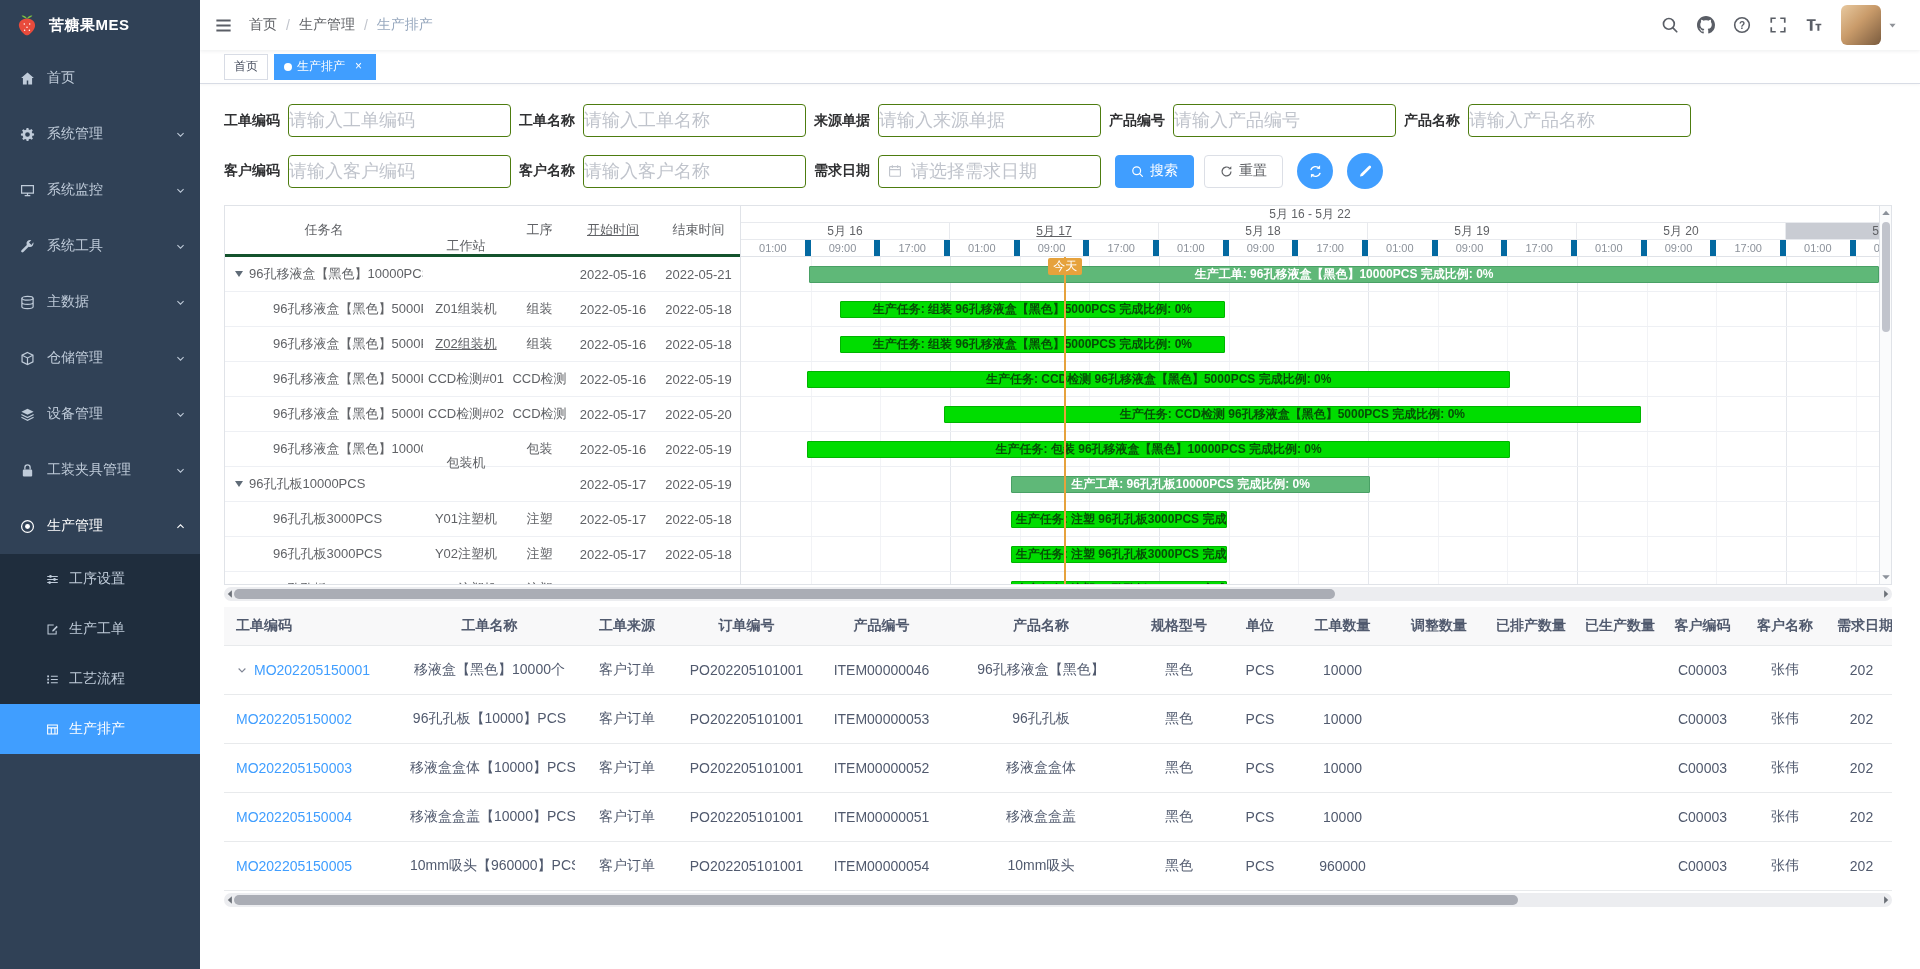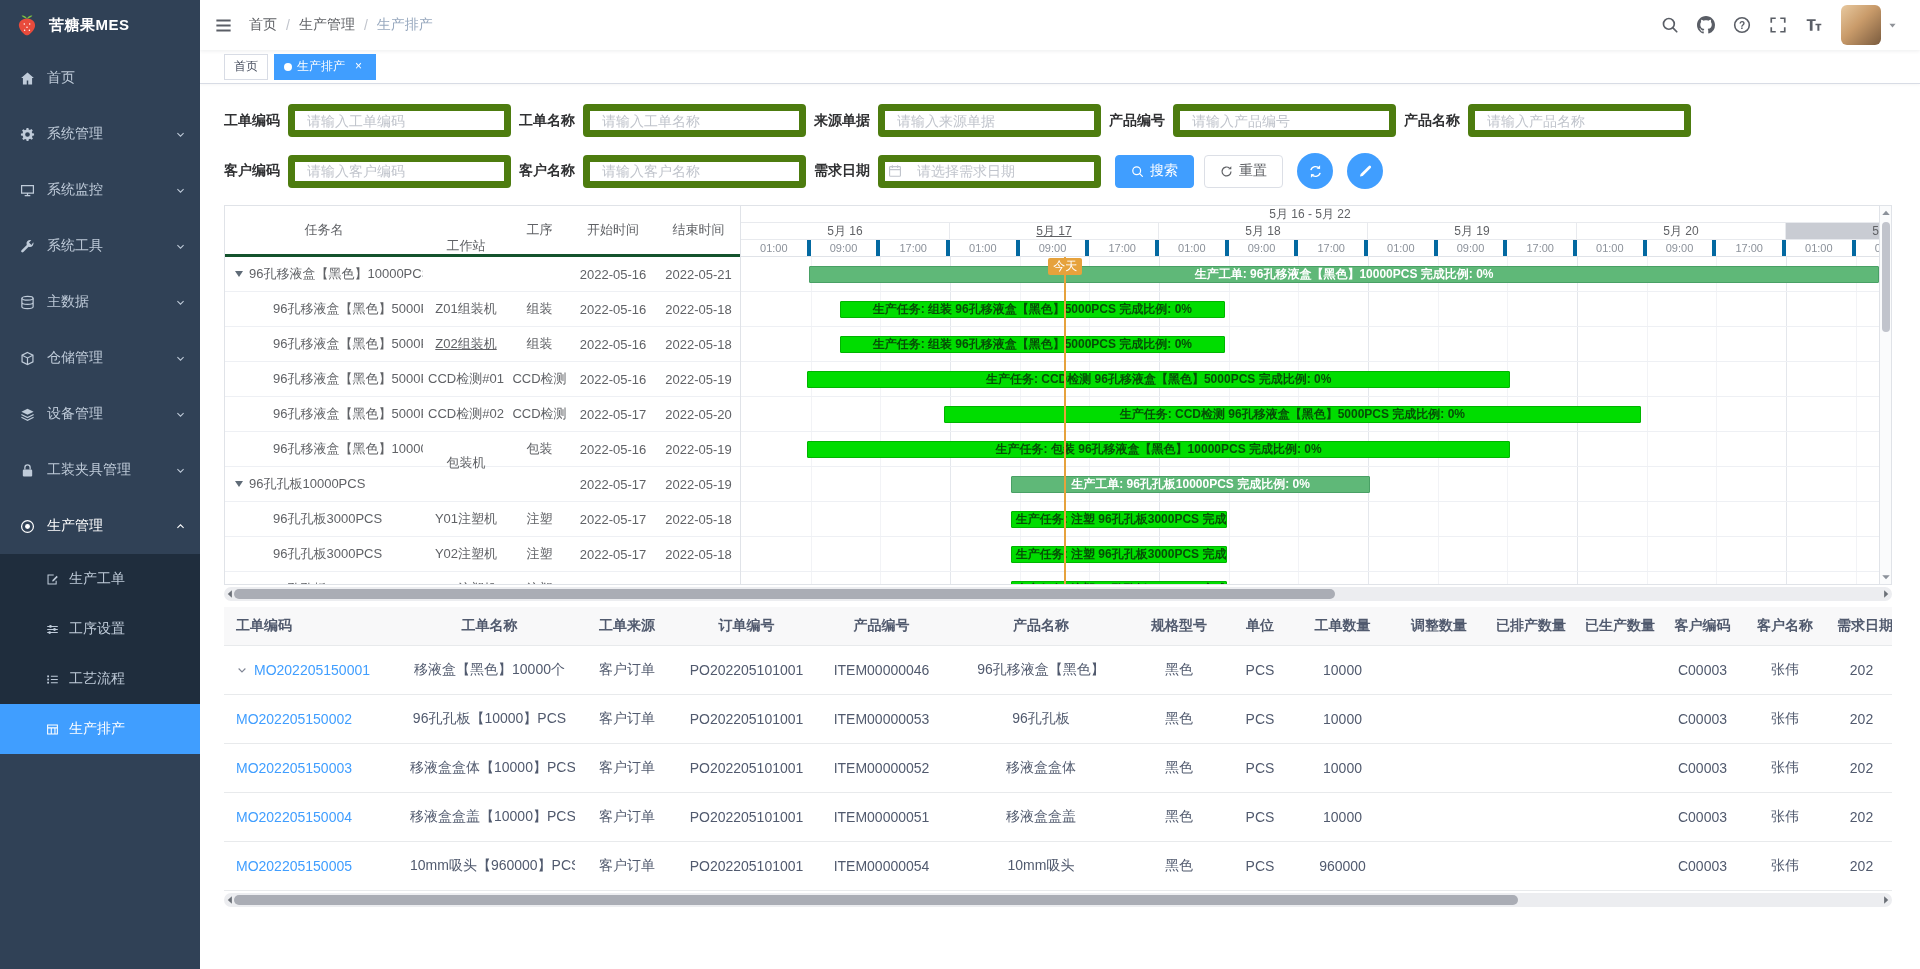--- a/index.html
+++ b/index.html
@@ -53,21 +53,21 @@
 .tag .close{margin-left:6px;width:15px;height:15px;line-height:14px;text-align:center;border-radius:50%;font-size:12px}
 
 
 .content{padding:20px 28px 0 24px}
 
 
 .f-row{display:flex;align-items:center;margin-bottom:16px}
 .f-field{display:flex;align-items:center;margin-right:8px}
 .f-label{font-size:14px;font-weight:700;color:#303133;margin-right:8px;white-space:nowrap}
 .in-wrap,.date-wrap{position:relative}
-.f-input{width:223px;height:33px;border:7px solid #4d7c0f;border-radius:4px;padding:0 12px;font-size:14px;
+.f-input{width:223px;height:33px;border:1px solid #4d7c0f;border-radius:4px;padding:0 0;font-size:18px;
   color:#606266;background:#fff;outline:none}
 .f-input::placeholder{color:#c0c4cc}
 .date-wrap .ic{position:absolute;left:10px;top:50%;transform:translateY(-50%);width:14px;height:14px;color:#c0c4cc}
 .date-wrap .f-input{padding-left:32px}
 .btn{height:33px;display:inline-flex;align-items:center;gap:6px;padding:0 15px;border-radius:4px;
   font-size:14px;cursor:pointer;border:1px solid transparent}
 .btn .ic{width:13px;height:13px}
 .btn.primary{background:var(--accent);border-color:var(--accent);color:#fff;margin-left:6px}
 .btn.plain{background:#fff;border-color:#dcdfe6;color:#606266;margin-left:10px}
 .btn-circle{width:36px;height:36px;border-radius:50%;background:var(--accent);color:#fff;border:none;
@@ -87,21 +87,21 @@
 .g-name.child{padding-left:48px}
 .caret{width:0;height:0;border-left:4.5px solid transparent;border-right:4.5px solid transparent;
   border-top:6px solid #5f6b77;margin-right:6px;flex:none;cursor:pointer}
 .g-chart{flex:1;position:relative;overflow:hidden}
 .tl-range{height:17px;line-height:17px;text-align:center;font-size:12px;color:#606266;border-bottom:1px solid #e8eaee}
 .tl-days,.tl-hours{position:relative;height:17px;overflow:hidden}
 .tl-days{border-bottom:1px solid #e8eaee}
 .tl-hours{border-bottom:1px solid #e0e3e8}
 .tl-day{position:absolute;top:0;height:100%;line-height:16px;text-align:center;font-size:12px;color:#606266;border-right:1px solid #e8eaee}
 .tl-day.gray{background:#c9ccd3}
-.tl-hour{position:absolute;top:0;height:100%;line-height:16px;text-align:center;font-size:11px;color:#8b919a;border-right:4px solid #0369a1}
+.tl-hour{position:absolute;top:0;height:100%;line-height:16px;text-align:center;font-size:11px;color:#8b919a;border-right:6px solid #0369a1}
 .c-body{position:absolute;top:51px;left:0;right:0;bottom:0;overflow:hidden}
 .vline{position:absolute;top:0;bottom:0;width:1px;background:#f2f3f6}
 .vline.day{background:#e4e7ec}
 .c-row{position:absolute;left:0;right:0;height:35px;border-bottom:1px solid #eef0f4}
 .bar{position:absolute;top:9px;height:17px;border-radius:1px;display:flex;align-items:center;justify-content:center;
   font-size:12px;font-weight:700;white-space:nowrap;cursor:pointer}
 .bar.parent{background:var(--bar-parent);border:1px solid #49a065;color:#fff}
 .bar.task{background:var(--bar-task);border:1px solid #00b400;color:#064e06}
 .bar.clip{overflow:hidden;justify-content:flex-start;padding-left:4px}
 .today-line{position:absolute;top:0;bottom:0;width:2px;background:var(--today);transform:translateX(-1px)}
@@ -266,36 +266,36 @@
           <span class="ic arrow">
             <svg viewBox="0 0 16 16" xmlns="http://www.w3.org/2000/svg">
               <path fill="none" stroke="currentColor" stroke-width="1.5" d="M3.5 10L8 5.5 12.5 10"></path>
             </svg>
           </span>
         </div>
         <div class="submenu">
           <div class="sub-item">
             <span class="ic">
               <svg viewBox="0 0 16 16" xmlns="http://www.w3.org/2000/svg">
-                <path fill="none" stroke="currentColor" stroke-width="1.3" d="M12.5 9.5v4h-10v-11h7"></path>
-                <path fill="currentColor" d="M8 8.6l5.1-5.1 1.4 1.4L9.4 10l-1.9.5z"></path>
-              </svg>
-            </span>
-            <span>生产工单</span>
-          </div>
-          <div class="sub-item">
-            <span class="ic">
-              <svg viewBox="0 0 16 16" xmlns="http://www.w3.org/2000/svg">
                 <path fill="none" stroke="currentColor" stroke-width="1.3" d="M1.5 4.2h13M1.5 8h13M1.5 11.8h13"></path>
                 <circle cx="5.5" cy="4.2" r="1.7" fill="currentColor"></circle>
                 <circle cx="10.5" cy="8" r="1.7" fill="currentColor"></circle>
                 <circle cx="4.5" cy="11.8" r="1.7" fill="currentColor"></circle>
               </svg>
             </span>
             <span>工序设置</span>
+          </div>
+          <div class="sub-item">
+            <span class="ic">
+              <svg viewBox="0 0 16 16" xmlns="http://www.w3.org/2000/svg">
+                <path fill="none" stroke="currentColor" stroke-width="1.3" d="M12.5 9.5v4h-10v-11h7"></path>
+                <path fill="currentColor" d="M8 8.6l5.1-5.1 1.4 1.4L9.4 10l-1.9.5z"></path>
+              </svg>
+            </span>
+            <span>生产工单</span>
           </div>
           <div class="sub-item">
             <span class="ic">
               <svg viewBox="0 0 16 16" xmlns="http://www.w3.org/2000/svg">
                 <rect x="1.5" y="3" width="2.2" height="2.2" fill="currentColor"></rect>
                 <rect x="1.5" y="6.9" width="2.2" height="2.2" fill="currentColor"></rect>
                 <rect x="1.5" y="10.8" width="2.2" height="2.2" fill="currentColor"></rect>
                 <path fill="none" stroke="currentColor" stroke-width="1.3" d="M6 4.1h8.5M6 8h8.5M6 11.9h8.5"></path>
               </svg>
             </span>
@@ -446,21 +446,21 @@
             </button>
           </div>
         </div>
 
       <div class="gantt">
         <div class="g-left">
           <div class="g-head" id="gantt-cols">
               <div class="g-hcell" style="width: 198px;">任务名</div>
               <div class="g-hcell" style="width: 86px; margin-top: 32px;">工作站</div>
               <div class="g-hcell" style="width: 61px;">工序</div>
-              <div class="g-hcell" style="width: 86px;">开始时间</div>
+              <div class="g-hcell" style="width: 86px; text-decoration: underline;">开始时间</div>
               <div class="g-hcell" style="width: 85px;">结束时间</div>
             </div>
           <div class="g-rows" id="gantt-left-rows">
               <div class="g-row">
                 <div class="g-cell g-name parent" style="width: 198px;">
                   <span class="caret"></span>
                   <span class="nm">96孔移液盒【黑色】10000PCS</span>
                 </div>
                 <div class="g-cell" style="width: 86px;"></div>
                 <div class="g-cell" style="width: 61px;"></div>

